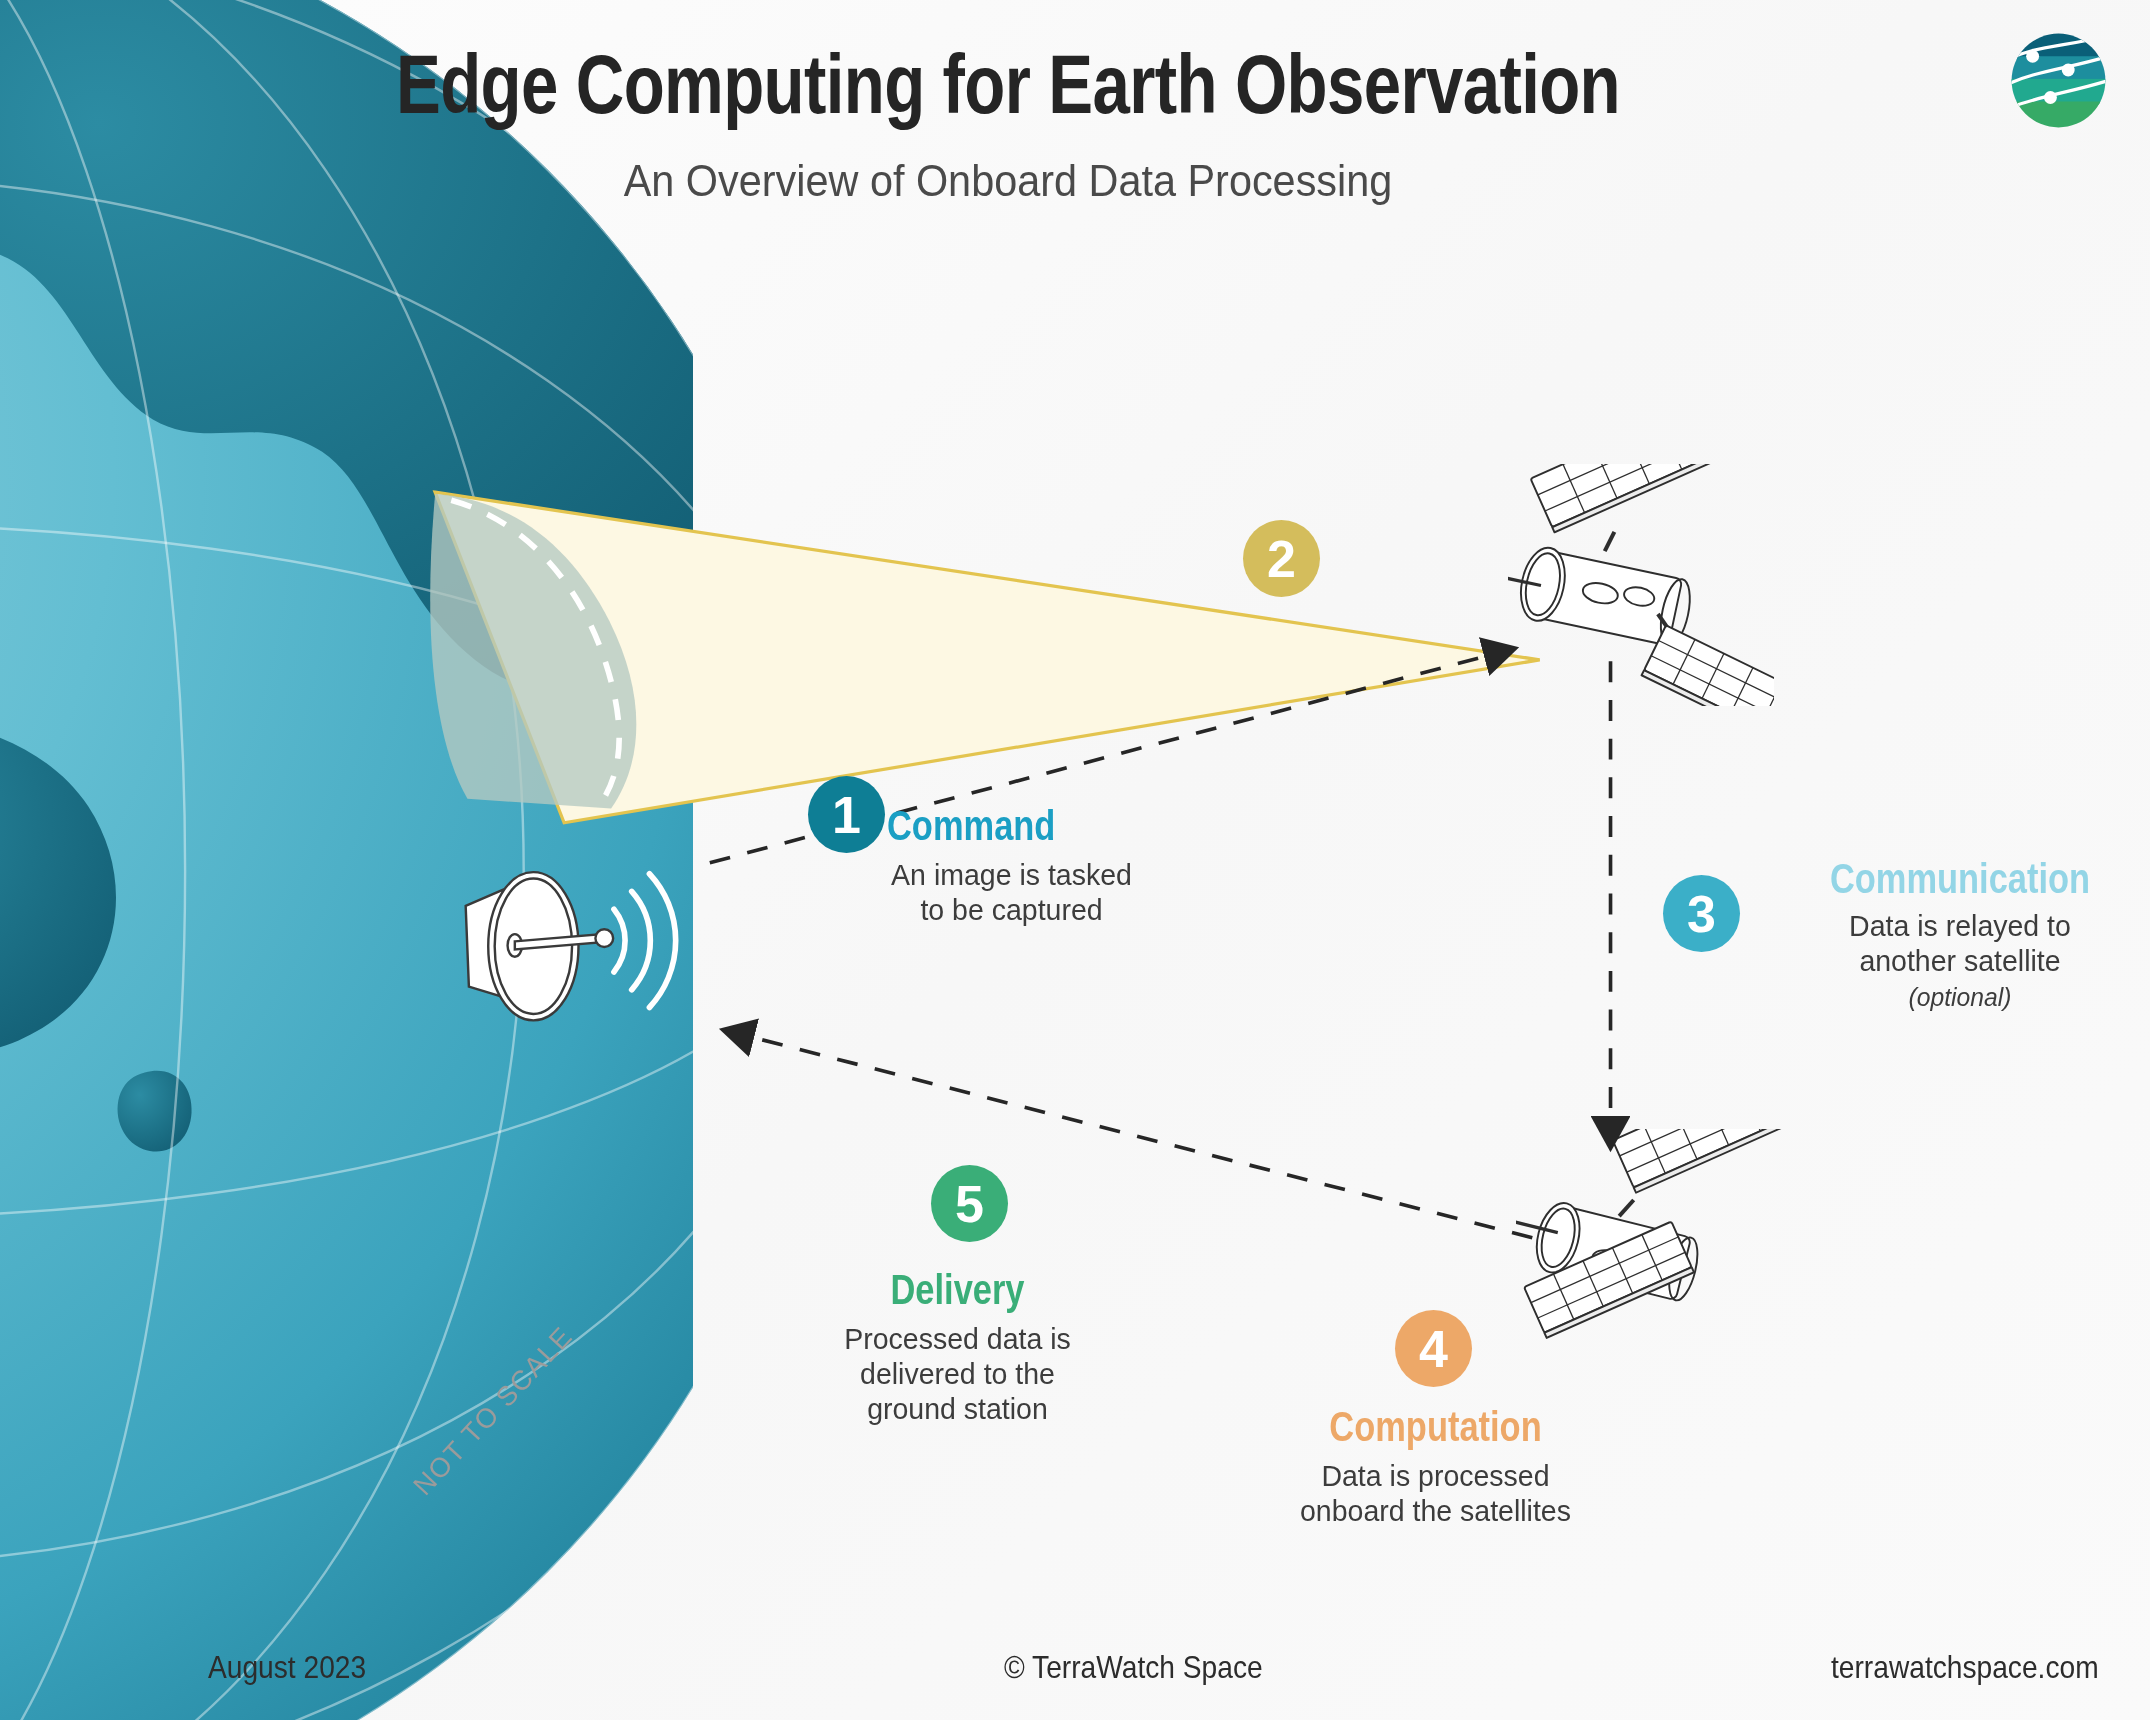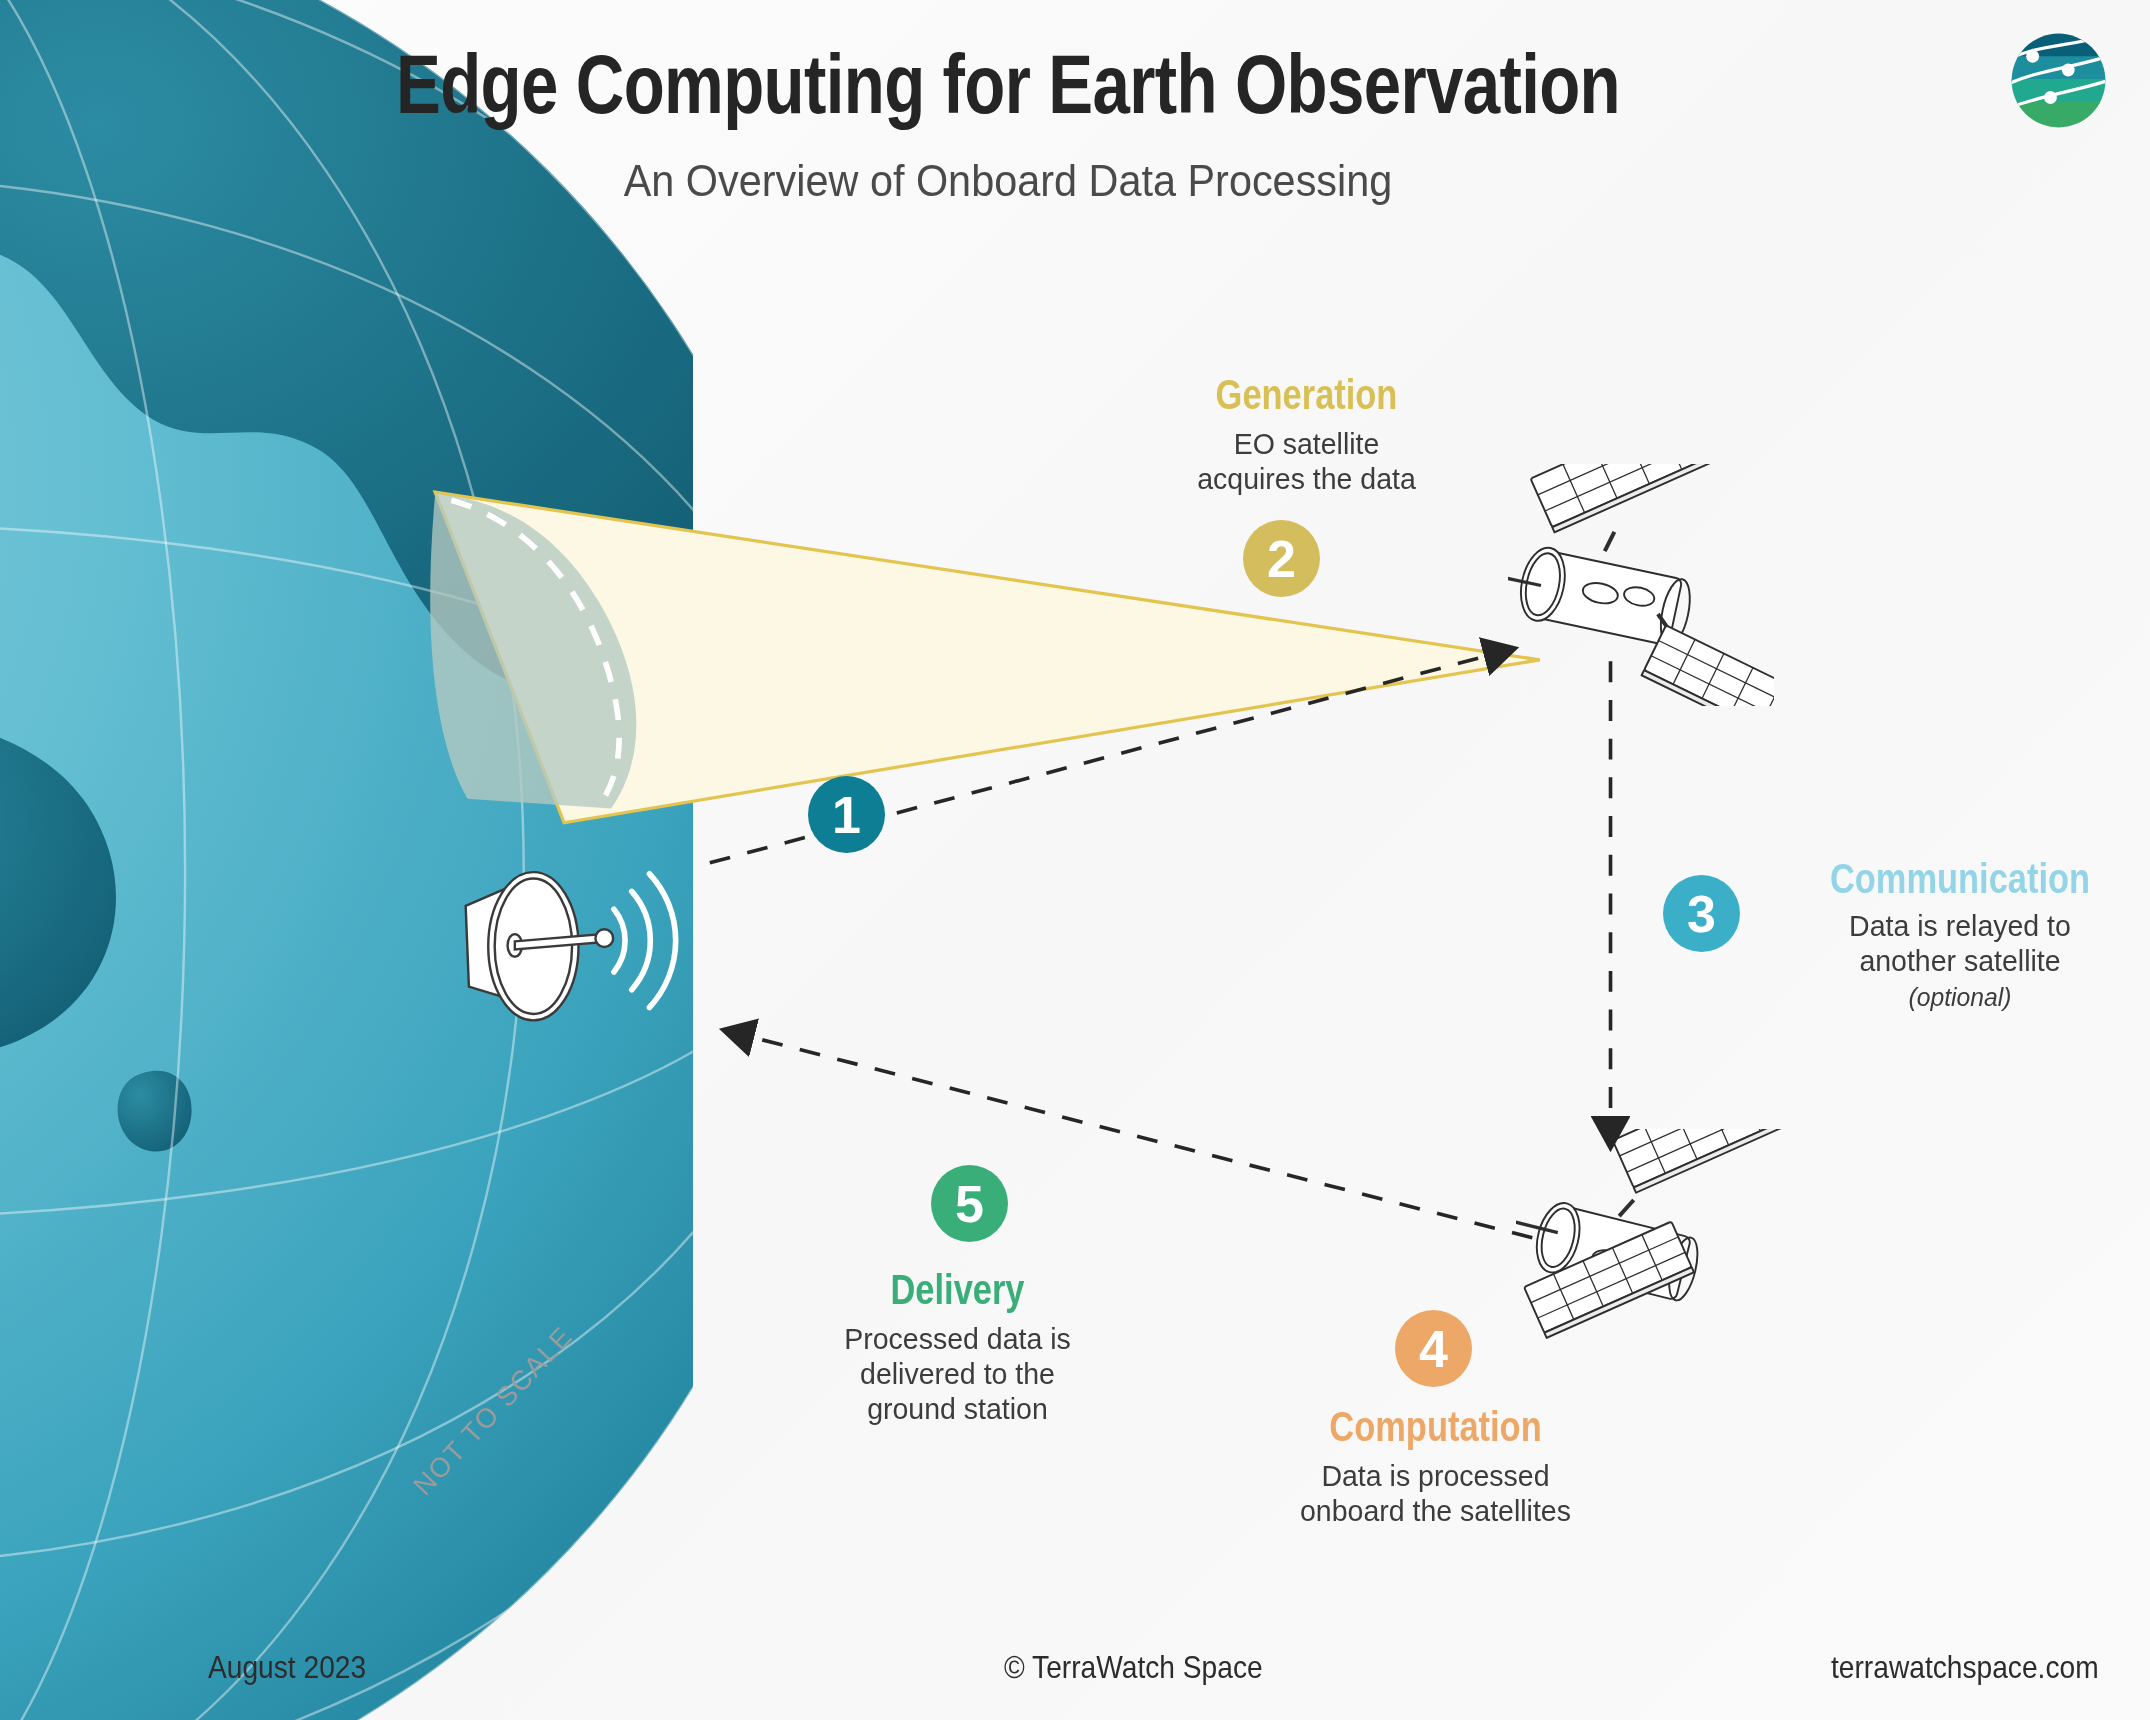--- a/index.html
+++ b/index.html
@@ -254,30 +254,30 @@
     <g stroke="#262626" stroke-width="4.5" fill="none" stroke-dasharray="26 22" marker-end="url(#ah)">
 
       <path d="M880,1070 L1875,805"></path>
 
       <path d="M1997,820 L1997,1420"></path>
 
       <path d="M1900,1535 L900,1278"></path>
     </g>
   </svg>
 
-  <div class="abs ctr" style="left:1089px;top:371px;width:435px;">
-    <div class="step-title" style="color:#d9c055;">Generation</div>
-    <div class="step-desc" style="margin-top:6.5px;">
-      <div class="nowrap">EO satellite</div>
-      <div class="nowrap">acquires the data</div>
+  <div class="abs badge" style="left:1243px;top:520px;background:#d4bd5c;">2</div>
+
+  <div class="abs badge" style="left:808px;top:776px;background:#0e7e95;">1</div>
+  <div class="abs" style="left:887px;top:802px;width:339px;">
+    <div class="step-title" style="color:#1b9fc4;transform-origin:left top;">Command</div>
+    <div class="step-desc ctr" style="margin-top:6.5px;width:323px;margin-left:-37px;">
+      <div class="nowrap">An image is tasked</div>
+      <div class="nowrap">to be captured</div>
     </div>
   </div>
-  <div class="abs badge" style="left:1243px;top:520px;background:#d4bd5c;">2</div>
-
-  <div class="abs badge" style="left:808px;top:776px;background:#0e7e95;">1</div>
 
   <div class="abs badge" style="left:1663px;top:875px;background:#3bafc8;">3</div>
   <div class="abs ctr" style="left:1734px;top:855px;width:452px;">
     <div class="step-title" style="color:#93d5e6;">Communication</div>
     <div class="step-desc" style="margin-top:4.8px;">
       <div class="nowrap">Data is relayed to</div>
       <div class="nowrap">another satellite</div>
     </div>
     <div class="step-opt" style="margin-top:3.2px;">(optional)</div>
   </div>

